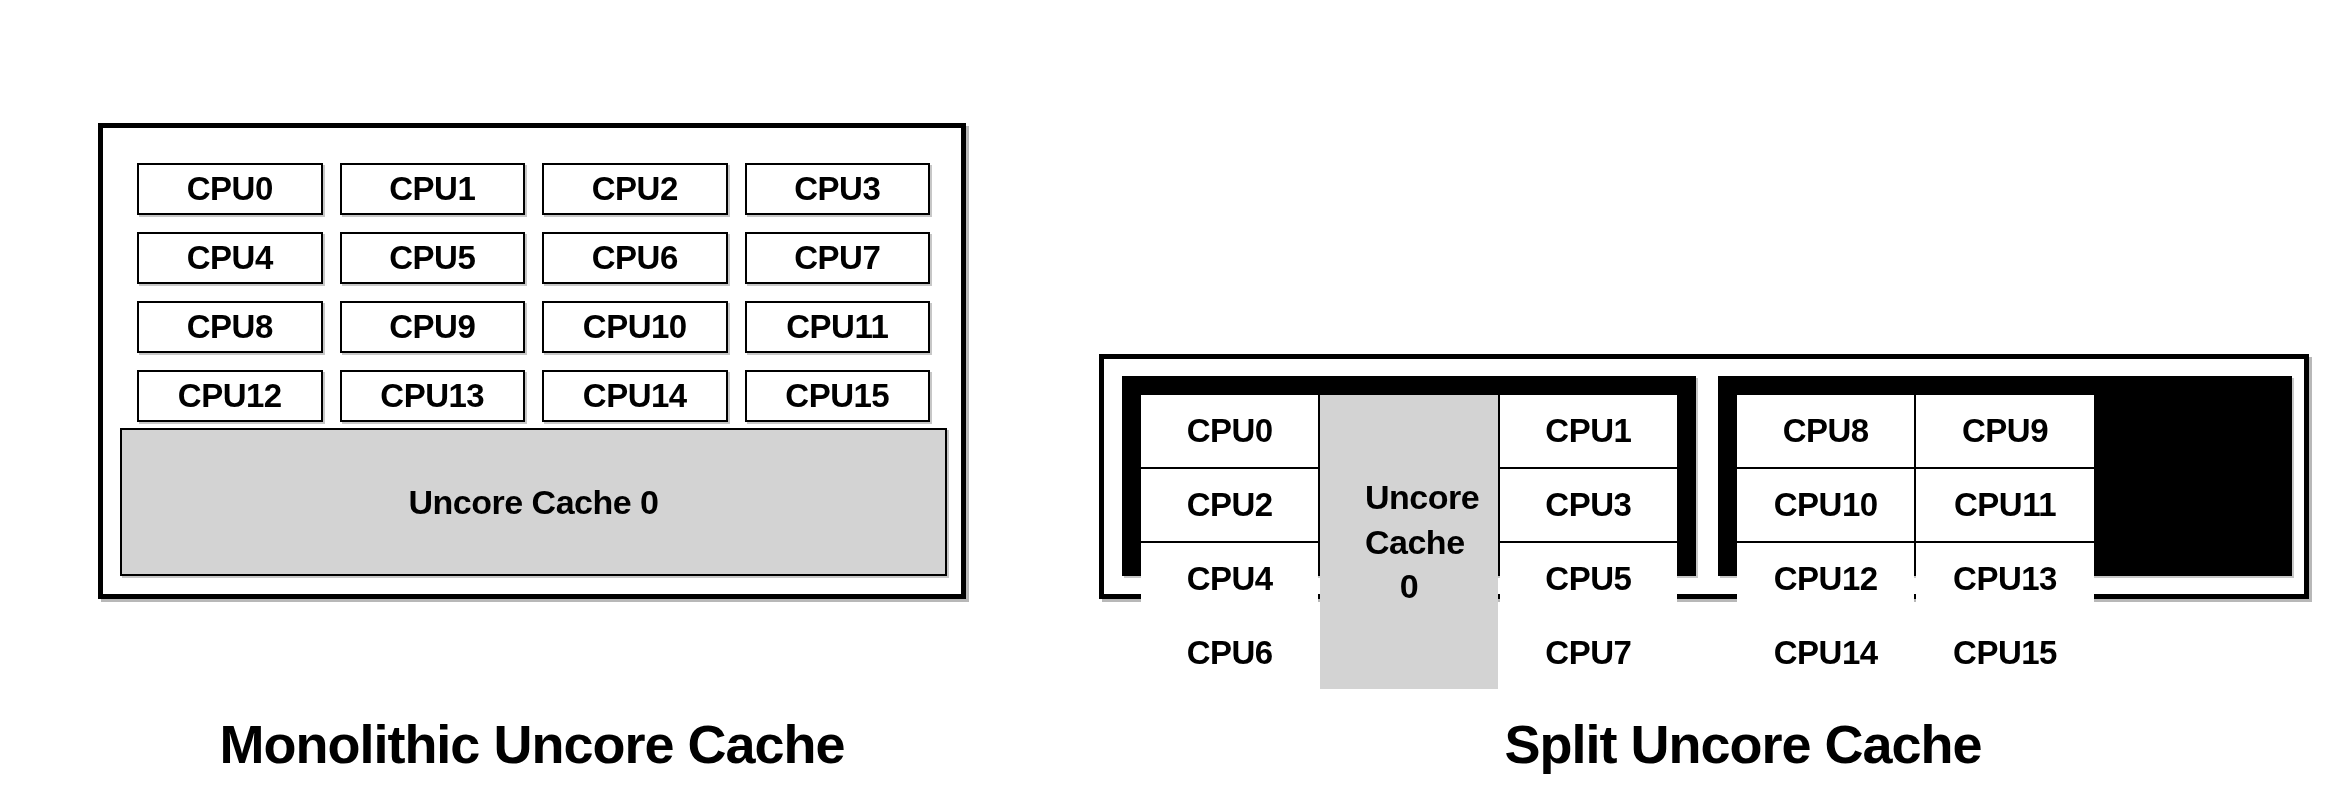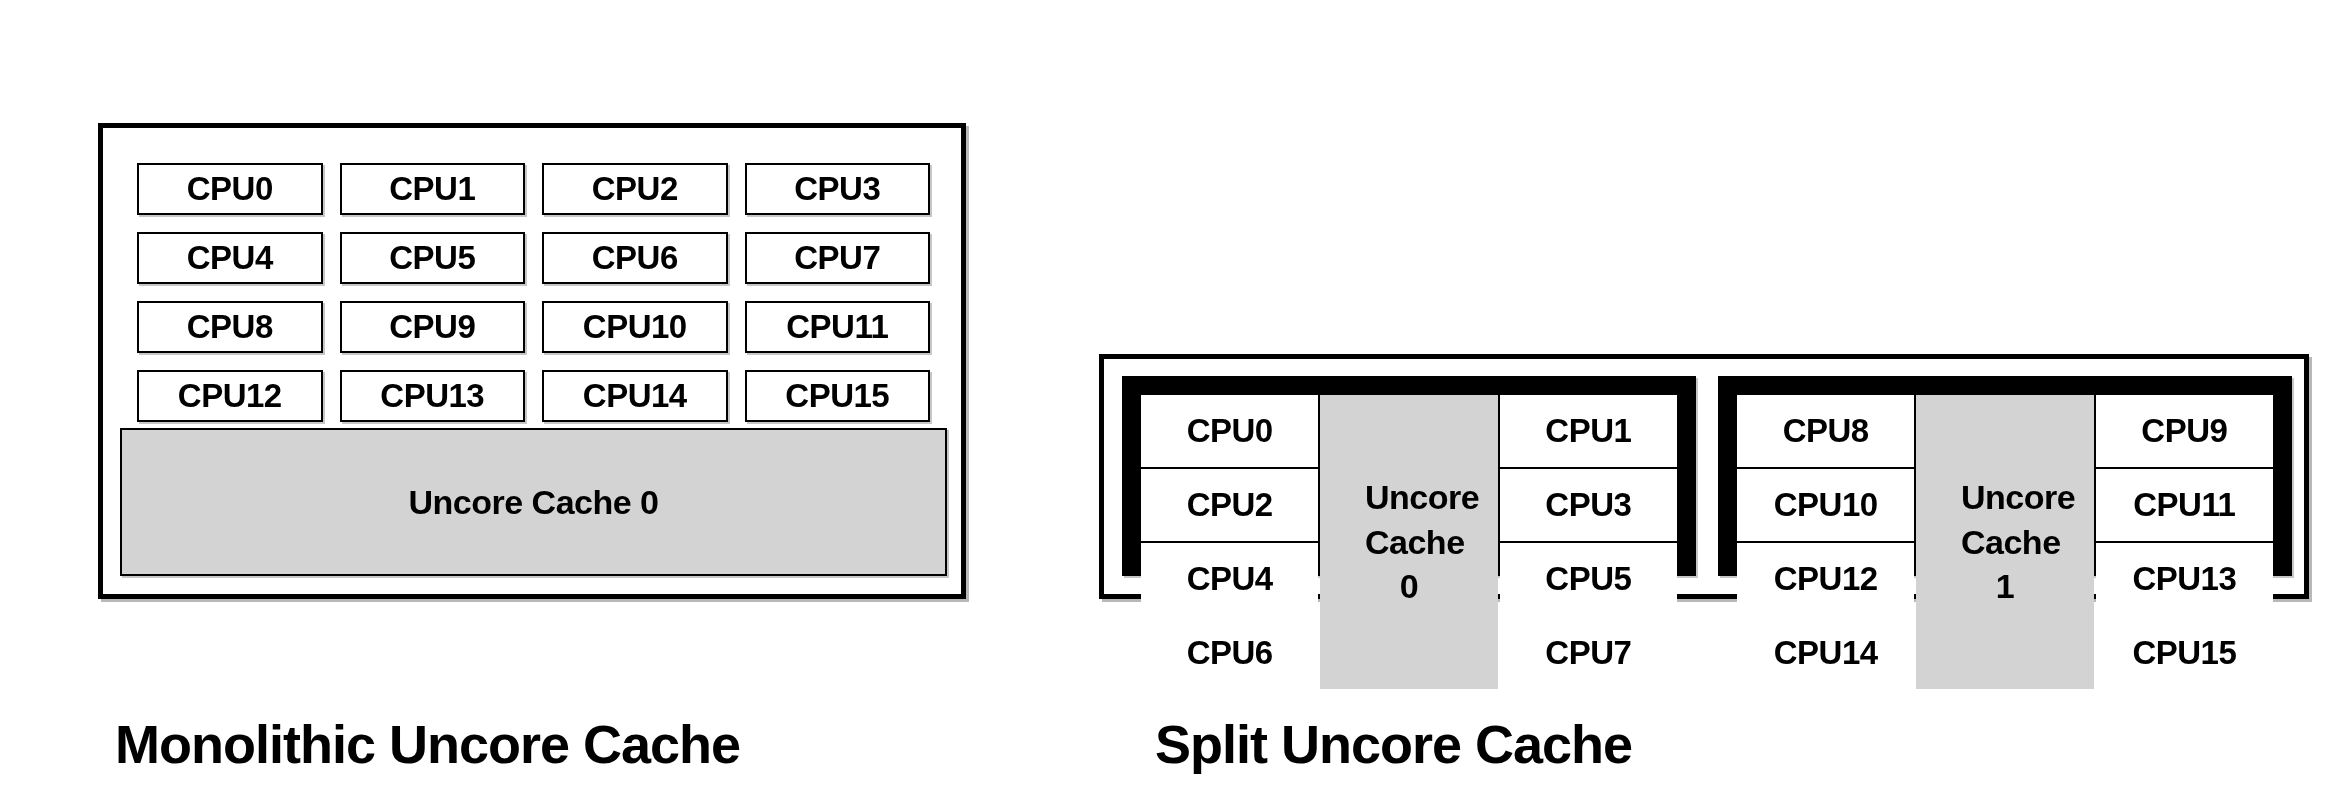--- a/index.html
+++ b/index.html
@@ -74,21 +74,21 @@
     background:var(--cache-fill);
   }
   .cache-label-narrow{
     display:inline-block;width:122px;text-align:center;
     font-weight:700;font-size:34px;line-height:1.32;letter-spacing:-0.5px;
   }
 
   
   .caption{
     position:absolute;top:662px;
-    text-align:left;
+    text-align:center;
     font-weight:700;font-size:54px;letter-spacing:-1px;
   }
   #mono-caption{left:64px;width:868px;}
   #split-caption{left:1104px;width:1210px;}
 </style>
 </head>
 <body>
 
 <div class="diagram">
   <div class="outer-box" id="mono-box">
@@ -130,23 +130,20 @@
       <div class="split-cell">CPU3</div>
       <div class="split-cell">CPU5</div>
       <div class="split-cell">CPU7</div>
     </div>
 
     <div class="split-group" id="split-group-1">
       <div class="split-cell">CPU8</div>
       <div class="split-cell">CPU10</div>
       <div class="split-cell">CPU12</div>
       <div class="split-cell">CPU14</div>
-      <div class="split-cell cache-cell">
-        <span class="cache-label-narrow">Uncore Cache 1</span>
-      </div>
       <div class="split-cell">CPU9</div>
       <div class="split-cell">CPU11</div>
       <div class="split-cell">CPU13</div>
       <div class="split-cell">CPU15</div>
     </div>
 
   </div>
   <div class="caption" id="split-caption">Split Uncore Cache</div>
 </div>
 

